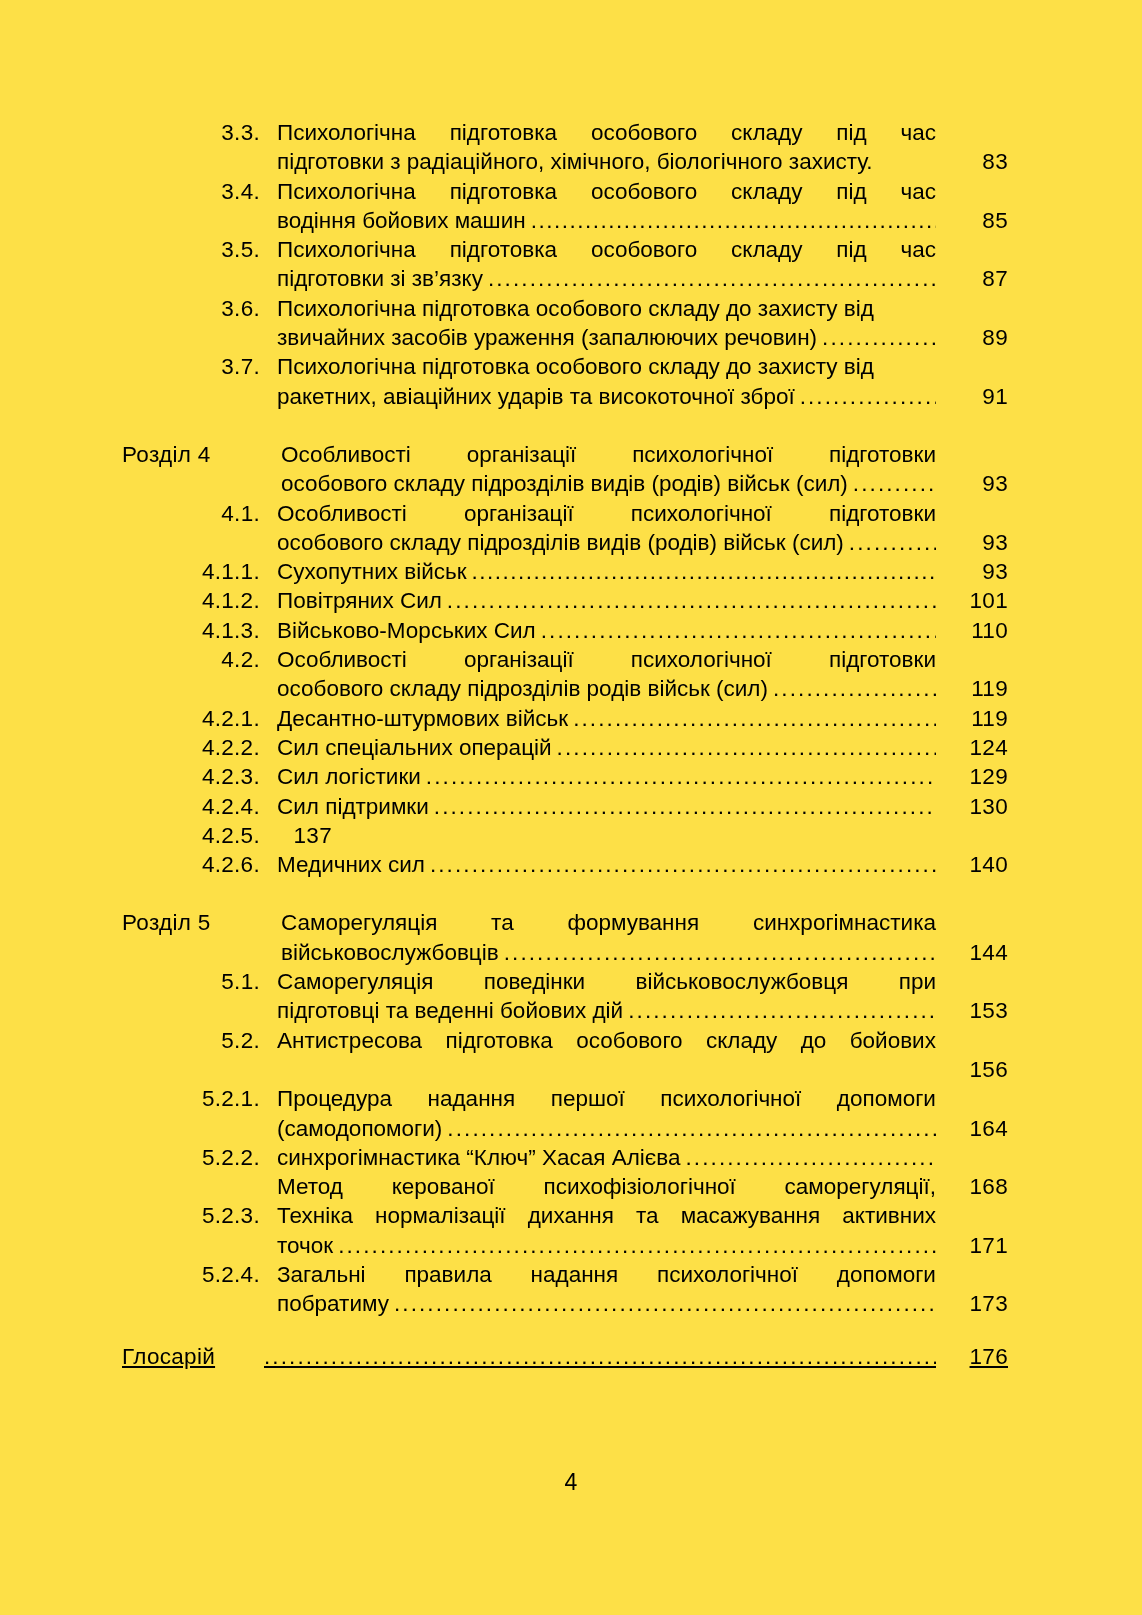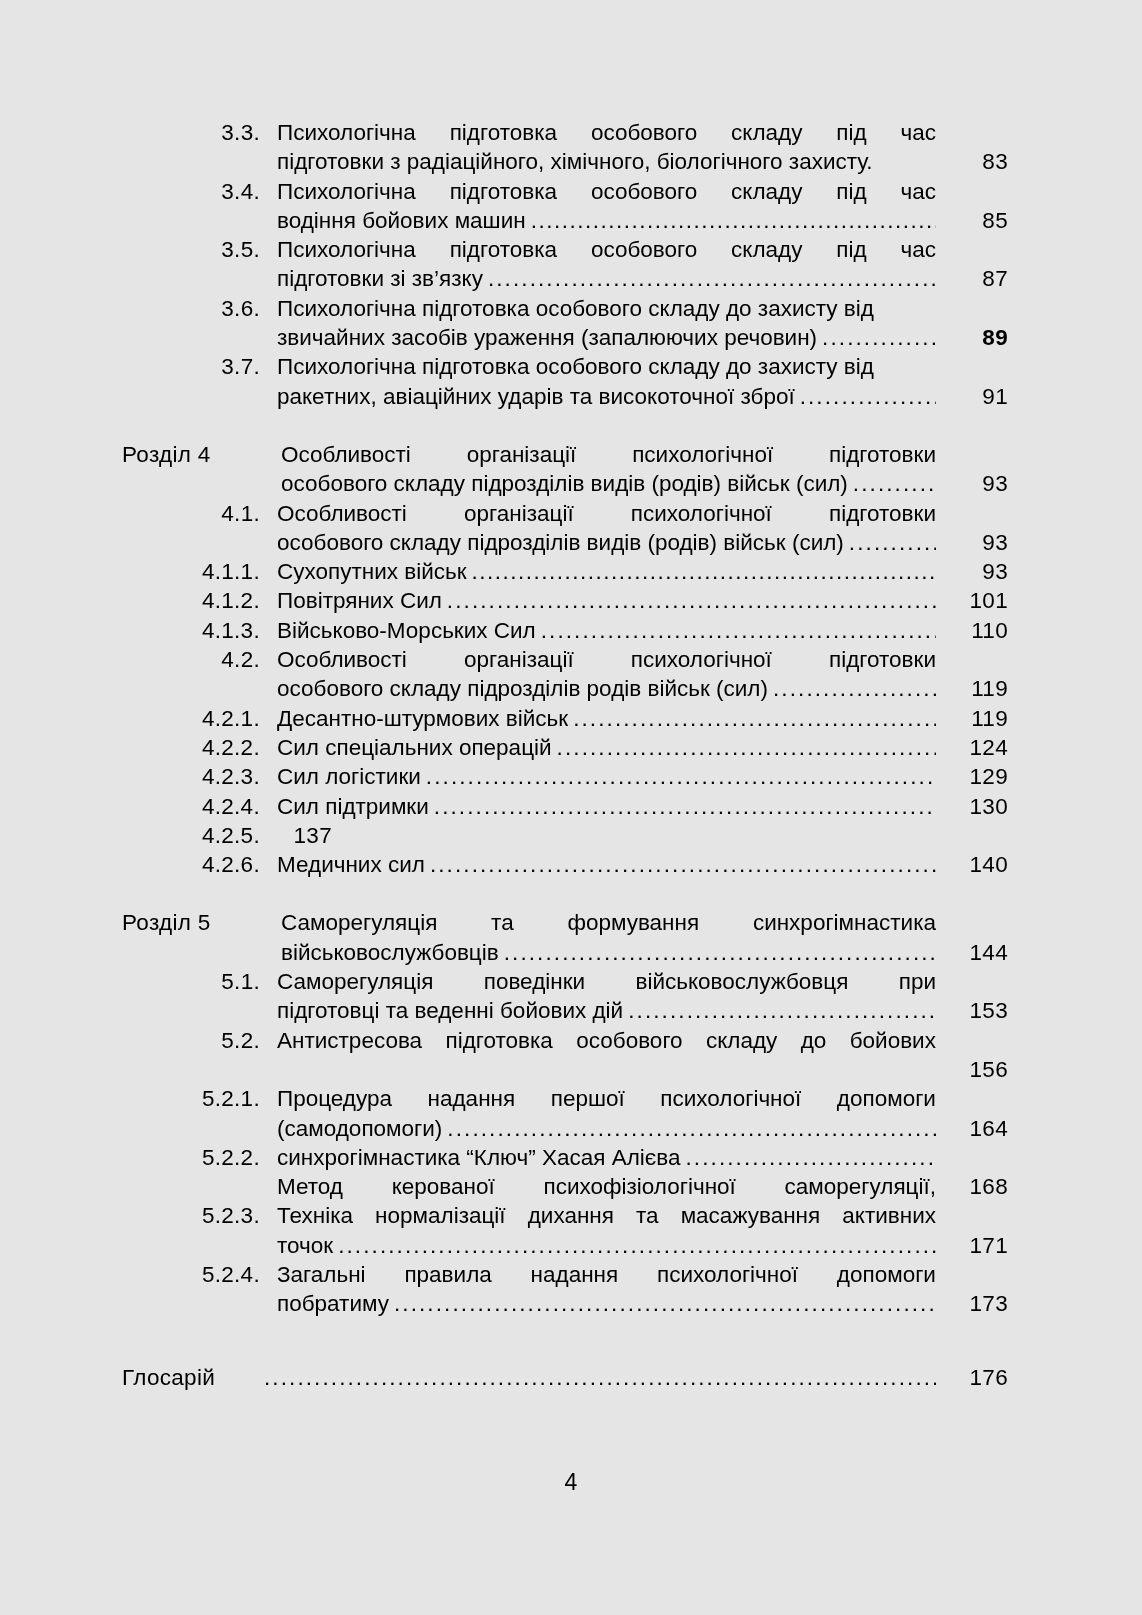--- a/index.html
+++ b/index.html
@@ -10,21 +10,21 @@
   }
   body {
     font-family: "Liberation Sans", sans-serif;
     color: #000000;
   }
   .page {
     position: relative;
     width: 1142px;
     height: 1615px;
     margin: 0 auto;
-    background: #e5e5e5;
+    background: #fde047;
     overflow: hidden;
     box-sizing: border-box;
   }
   .toc {
     position: absolute;
     left: 118px;
     top: 118px;
     width: 890px;
   }
   
@@ -96,21 +96,22 @@
     margin-left: 5px;
     letter-spacing: 2.1px;
     font-size: 22.5px;
     line-height: 29.3px;
   }
   .leader::before {
     content: "......................................................................"
              "......................................................................";
   }
   .glossary {
-    margin-top: 44px;
+    margin-top: 23px;
+    text-decoration: underline;
   }
   .glossary .num {
     text-align: left;
     padding-left: 4px;
     flex: 0 0 142px;
   }
   .folio {
     position: absolute;
     left: 0;
     right: 0;
@@ -189,21 +190,21 @@
         <div class="num">3.6.</div>
         <div class="body">
           <div class="title">
             <div class="ln">Психологічна підготовка особового складу до захисту від</div>
             <div class="ln last">
               <span class="txt">звичайних засобів ураження (запалюючих речовин)</span>
               <span class="leader"></span>
             </div>
           </div>
         </div>
-        <div class="pg" style="padding-top: 29.3px; font-weight: bold;">89</div>
+        <div class="pg" style="padding-top: 29.3px;">89</div>
       </div>
       <div class="entry">
         <div class="num">3.7.</div>
         <div class="body">
           <div class="title">
             <div class="ln">Психологічна підготовка особового складу до захисту від</div>
             <div class="ln last">
               <span class="txt">ракетних, авіаційних ударів та високоточної зброї</span>
               <span class="leader"></span>
             </div>

